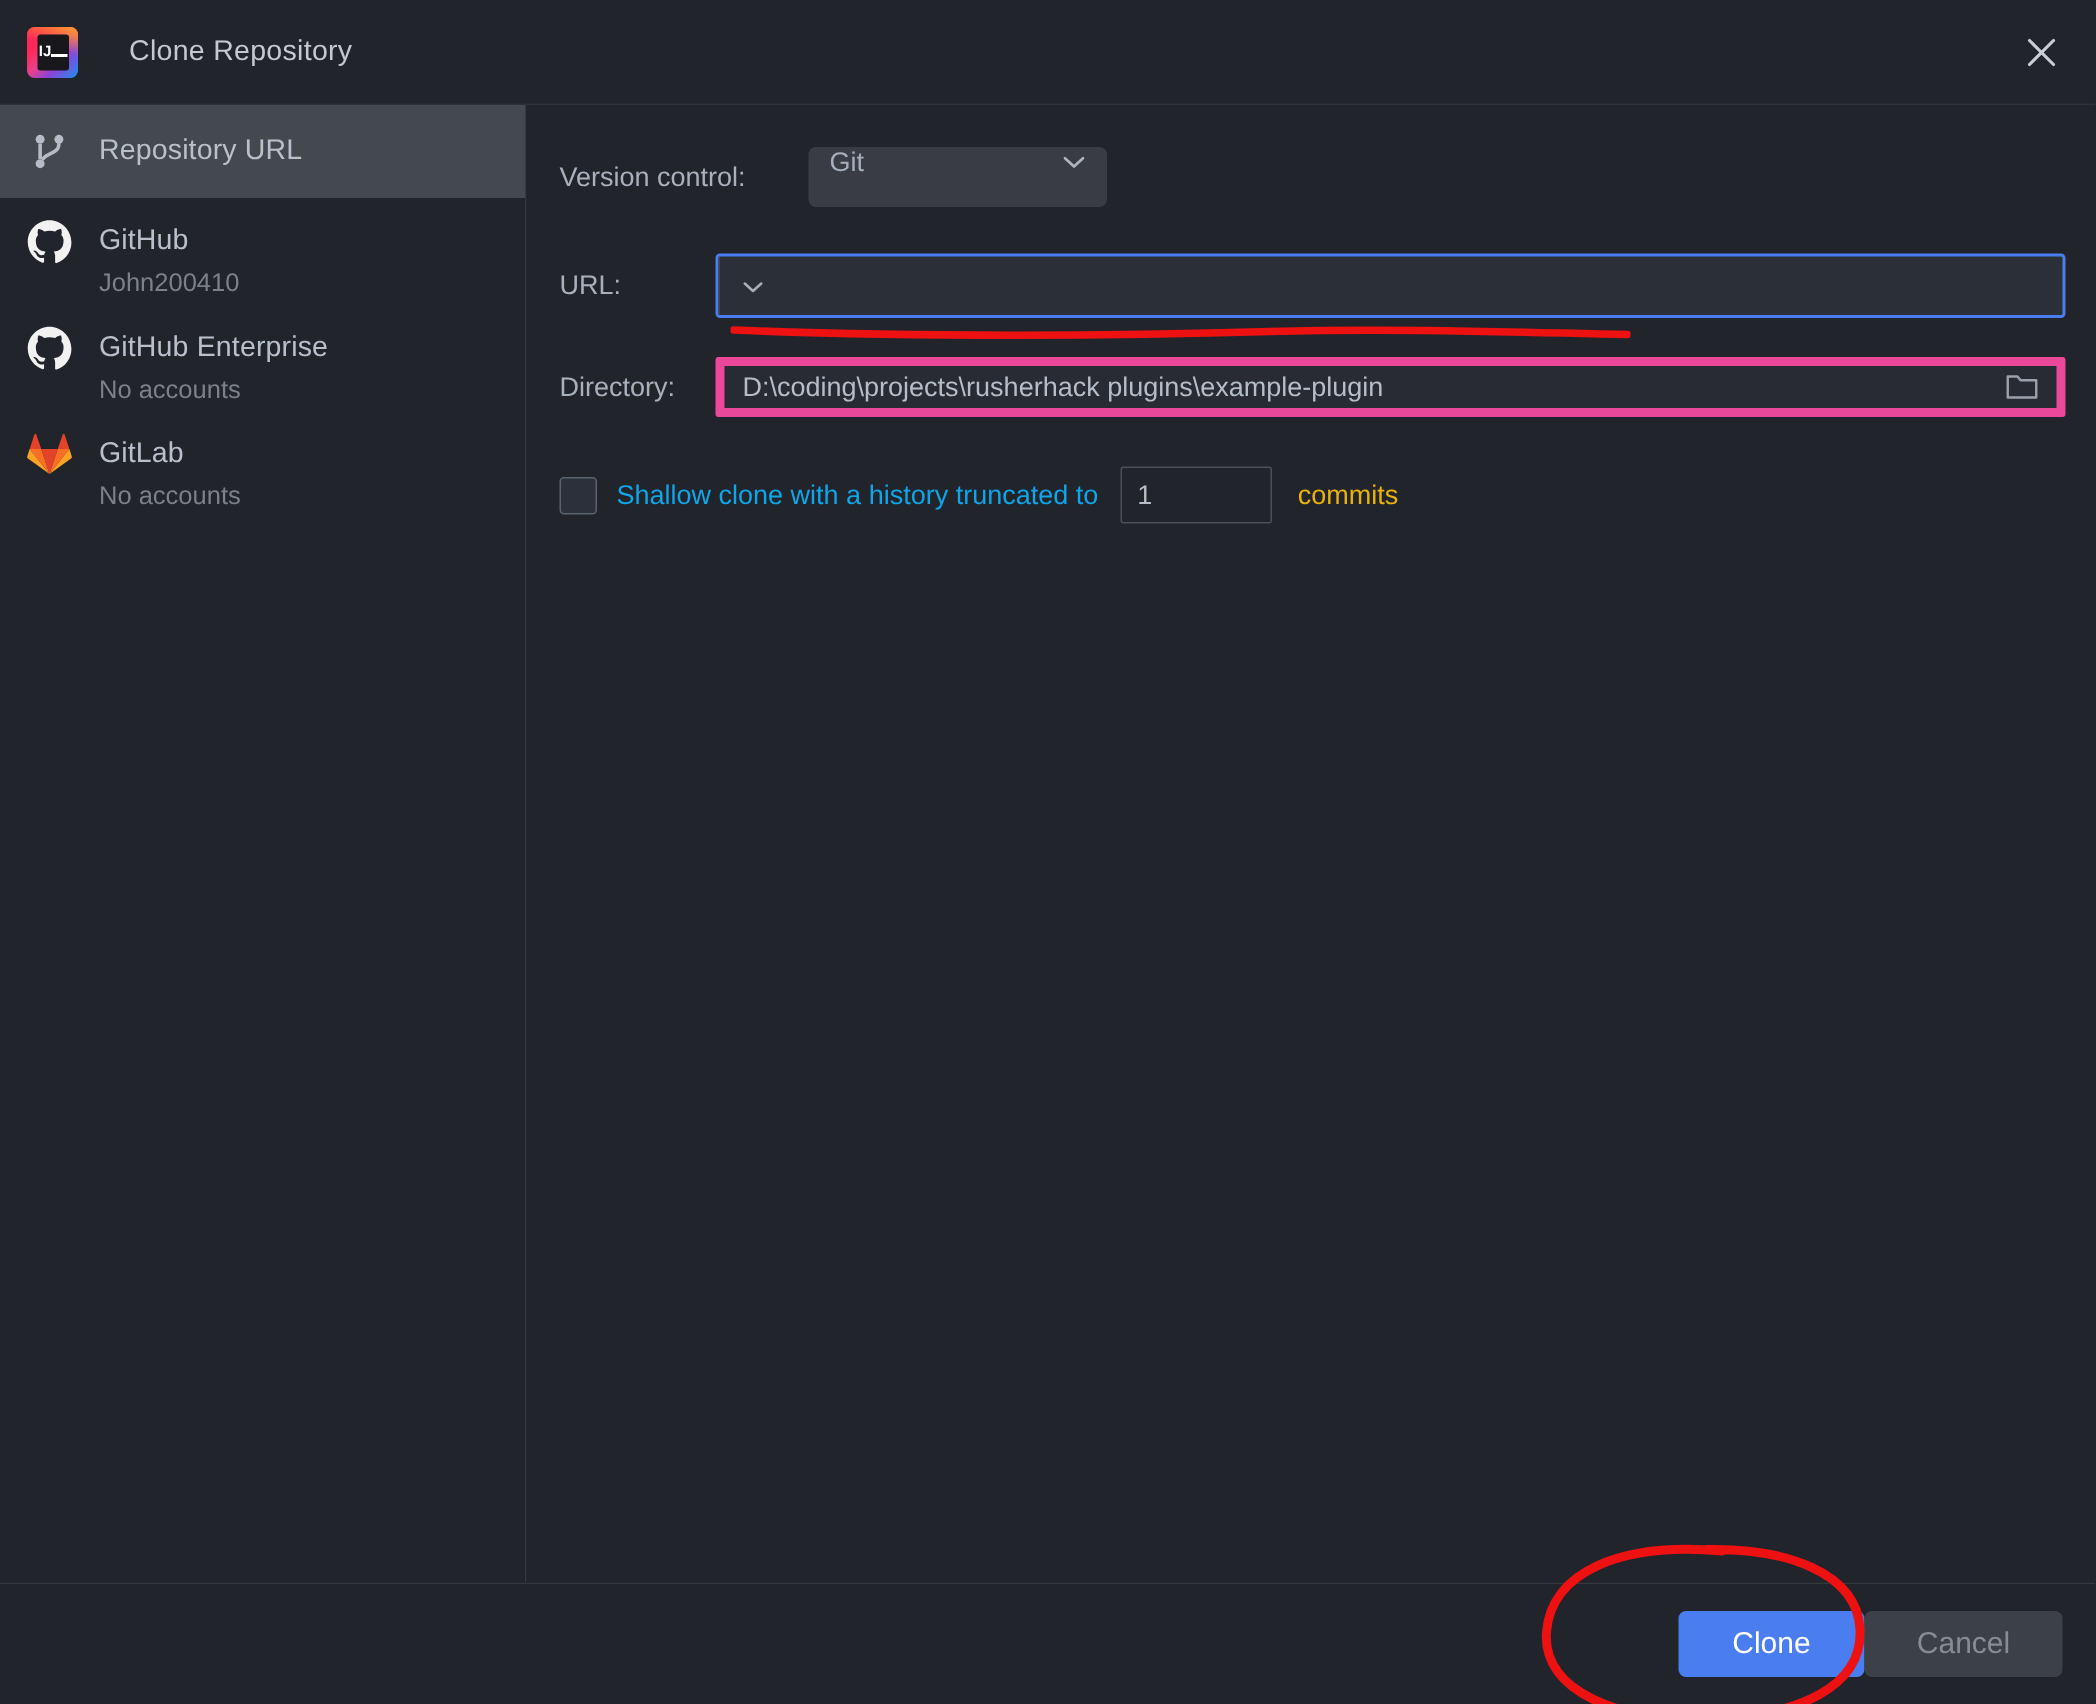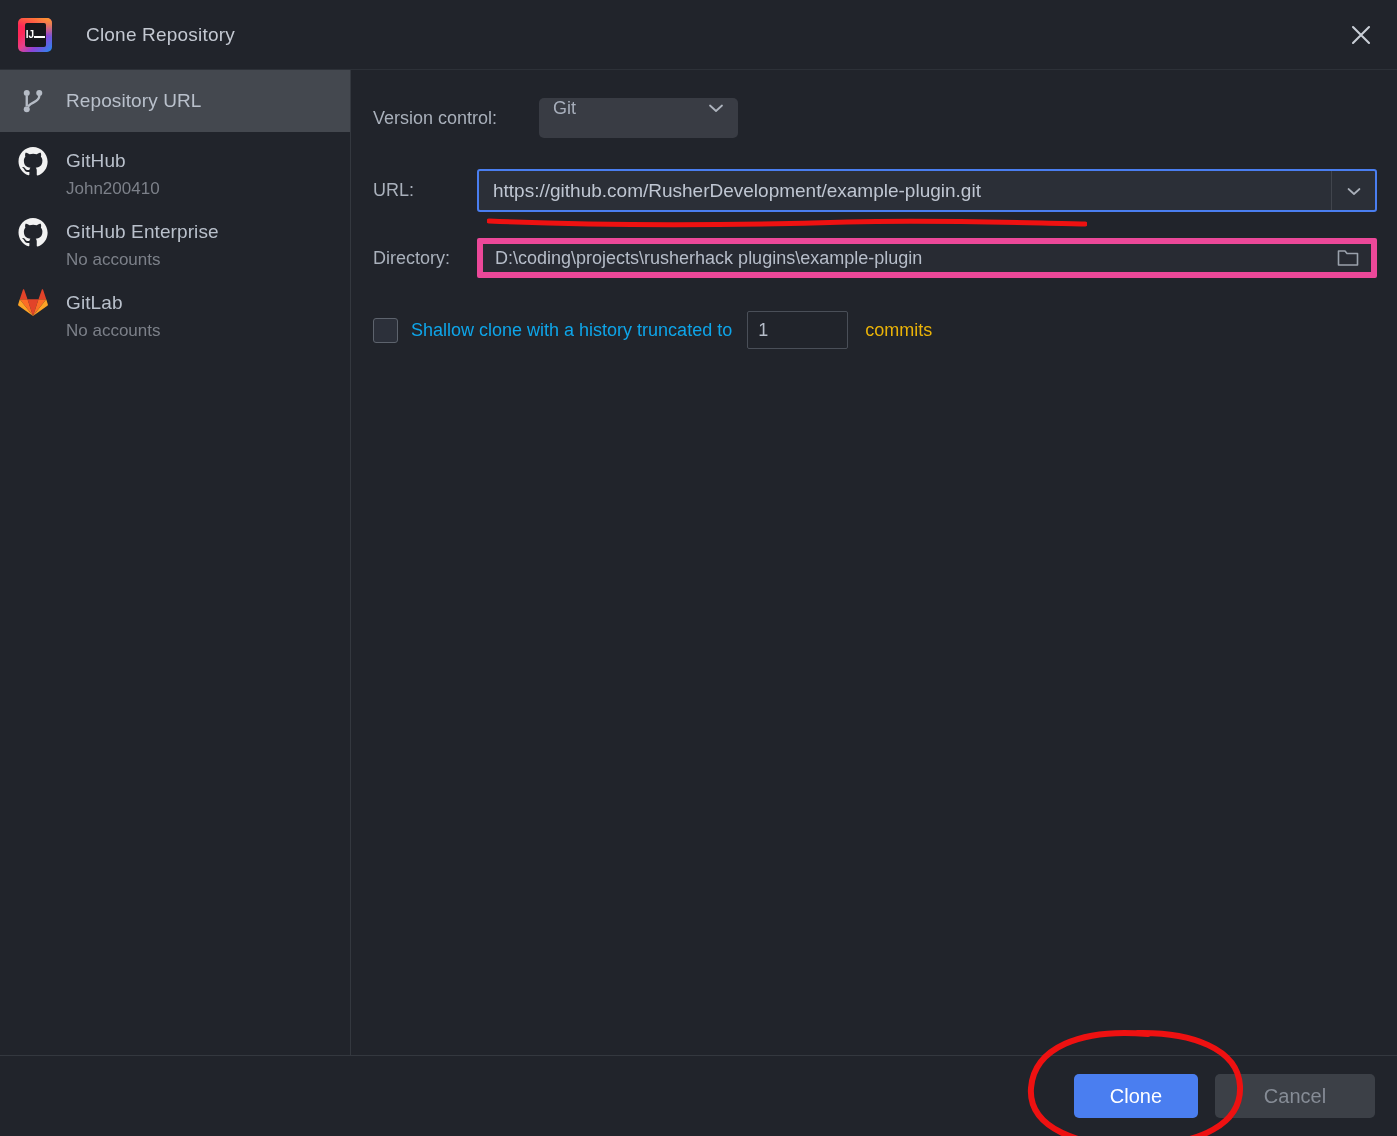--- a/index.html
+++ b/index.html
@@ -165,21 +165,21 @@
     display: flex; align-items: center; justify-content: flex-end;
     padding-right: 22px; position: relative;
   }
   .btn {
     height: 44px; border-radius: 5px; border: none;
     font-size: 20px; font-family: "Liberation Sans", sans-serif;
     display: flex; align-items: center; justify-content: center;
     cursor: pointer;
   }
   .btn-clone { width: 124px; background: #4a7ef0; color: #ffffff; }
-  .btn-cancel { width: 160px; background: #3c4047; color: #868c96; margin-left: 17px; }
+  .btn-cancel { width: 132px; background: #3c4047; color: #868c96; }
 
   .annot-circle { position: absolute; left: 1020px; top: -30px; pointer-events: none; }
 </style>
 </head>
 <body>
 
 <div class="dialog">
 
   <div class="titlebar">
     <div class="ij-logo">
@@ -269,21 +269,20 @@
             <svg width="20" height="20" viewBox="0 0 20 20">
               <path d="M4 7.5 L10 13 L16 7.5" stroke="#aeb4be" stroke-width="1.8" fill="none" stroke-linecap="round" stroke-linejoin="round"></path>
             </svg>
           </span>
         </div>
       </div>
 
       <div class="form-row row-url">
         <div class="lbl lbl-url">URL:</div>
         <div class="url-wrap">
-          <input class="url-input" type="text" value="https://github.com/RusherDevelopment/example-plugin.git" style="">
           <div class="url-drop">
             <svg width="20" height="20" viewBox="0 0 20 20">
               <path d="M4.5 8 L10 13 L15.5 8" stroke="#a9afb9" stroke-width="1.7" fill="none" stroke-linecap="round" stroke-linejoin="round"></path>
             </svg>
           </div>
           <div class="red-underline">
             <svg width="600" height="12" viewBox="0 0 600 12" preserveAspectRatio="none">
               <path d="M2 5 C120 10, 260 9, 360 6 C450 3.5, 540 7, 598 8" stroke="#ee1111" stroke-width="5" fill="none" stroke-linecap="round"></path>
             </svg>
           </div>

